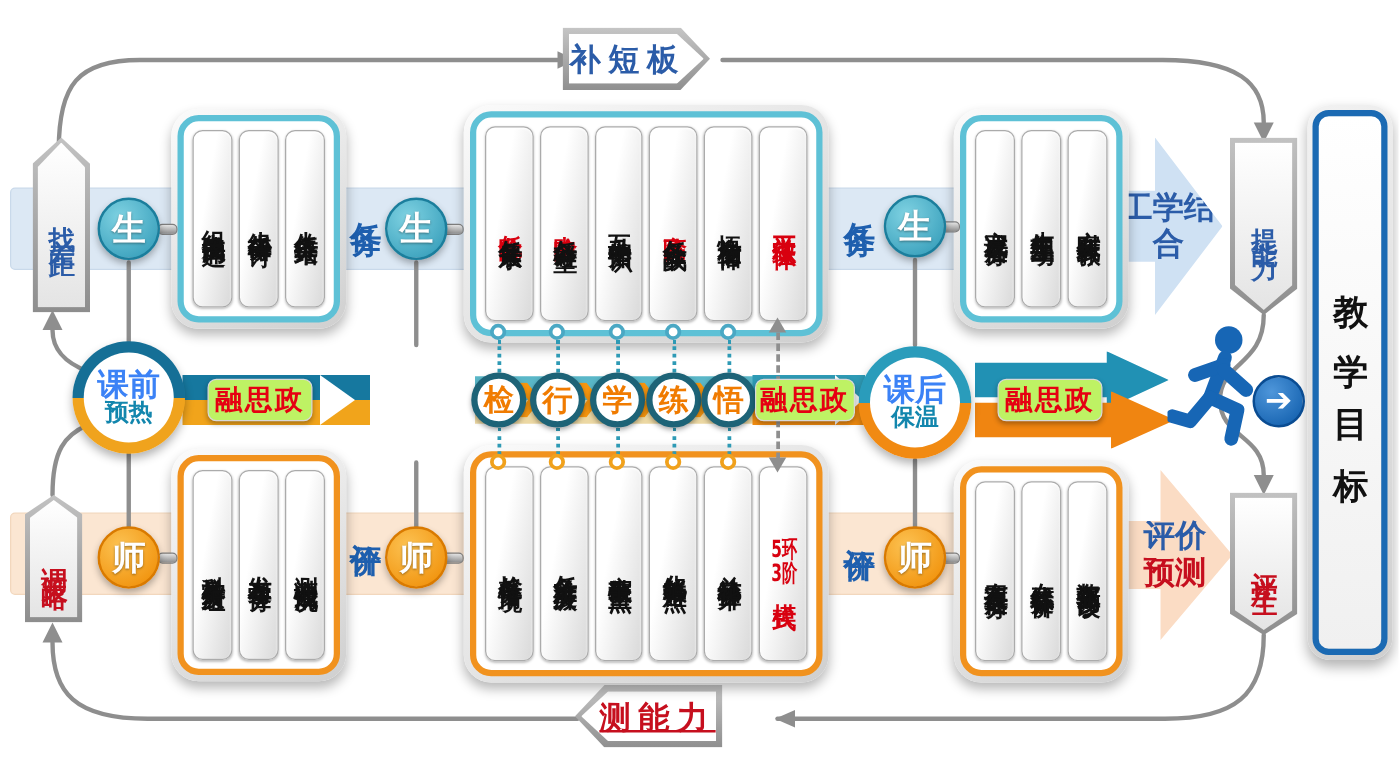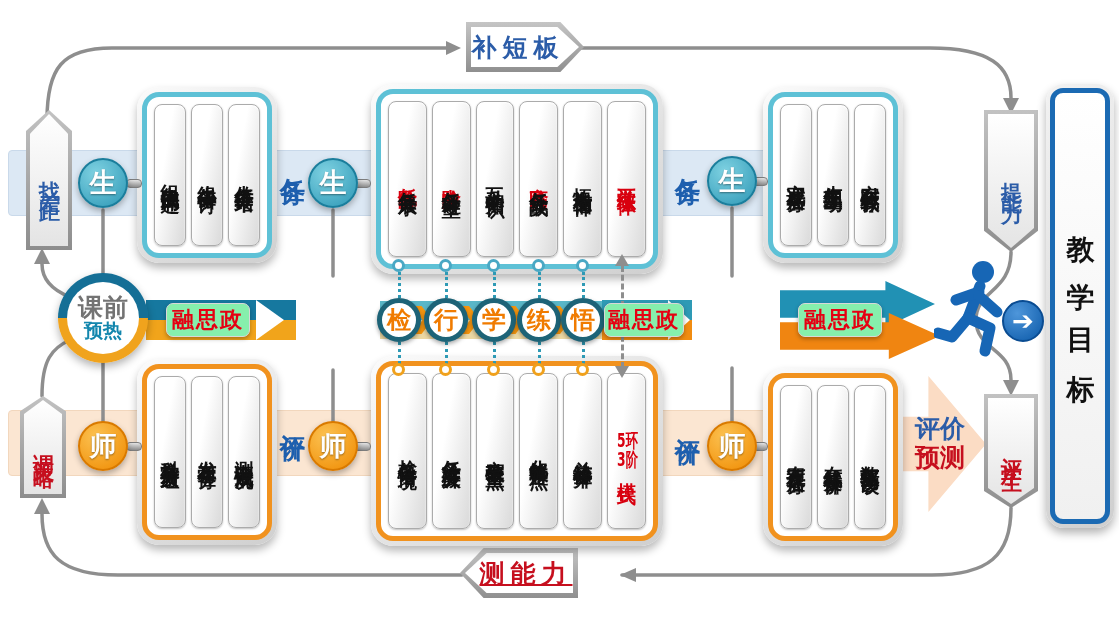--- a/index.html
+++ b/index.html
@@ -71,26 +71,26 @@
     text-shadow:0 1px 2px rgba(0,0,0,.4);box-shadow:0 3px 6px rgba(0,0,0,.3);}
   .actor.student{background:radial-gradient(circle at 35% 30%,#7fd2e2,#2d97b5);border:2px solid #1b7e9c;}
   .actor.teacher{background:radial-gradient(circle at 35% 30%,#fcc252,#ef8a00);border:2px solid #d97a00;}
   .stub{position:absolute;height:9px;border-radius:4px;z-index:4;
     background:linear-gradient(180deg,#e3e3e3,#8d8d8d);border:1px solid #7d7d7d;}
 
   
   .phase{position:absolute;border-radius:50%;z-index:6;box-shadow:0 4px 8px rgba(0,0,0,.3);}
   .phase .inner{position:absolute;inset:9px;border-radius:50%;background:#fff;
     display:flex;flex-direction:column;align-items:center;justify-content:center;line-height:1.05;}
-  .phase .t{font-weight:bold;font-size:25px;color:#737373;}
+  .phase .t{font-weight:bold;font-size:25px;color:#3b82f6;}
   .phase .s{font-weight:bold;font-size:19px;color:#1286ad;}
 
   
   .stripes{position:absolute;z-index:4;}
-  .ideology{position:absolute;z-index:7;background:#86efac;border:1px solid #d8d8d8;border-radius:7px;
+  .ideology{position:absolute;z-index:7;background:#bef264;border:1px solid #d8d8d8;border-radius:7px;
     box-shadow:0 2px 4px rgba(0,0,0,.3);display:flex;align-items:center;justify-content:center;
     font-weight:bold;font-size:22px;letter-spacing:2px;color:#e60012;}
   .whitetri{position:absolute;z-index:6;background:#fff;clip-path:polygon(0 0,100% 50%,0 100%);}
   .stepc{position:absolute;width:44px;height:44px;border-radius:50%;z-index:6;background:#fff;
     border:5px solid #1d6377;box-shadow:0 2px 4px rgba(0,0,0,.35);
     display:flex;align-items:center;justify-content:center;font-weight:bold;font-size:24px;color:#f07b00;}
   .chev{position:absolute;z-index:5;background:#f6960f;
     clip-path:polygon(0 0,45% 0,100% 50%,45% 100%,0 100%,50% 50%);}
   .bigflow{position:absolute;z-index:4;
     clip-path:polygon(0 20%,68% 20%,68% 0,100% 50%,68% 100%,68% 80%,0 80%);}
@@ -146,20 +146,23 @@
     </g>
   </svg>
 
   <div class="band band-top"></div>
   <div class="band band-bottom"></div>
   <div class="band-label" style="left:280px;top:158px;">任务</div>
   <div class="band-label" style="left:675px;top:158px;">任务</div>
   <div class="band-label" style="left:280px;top:414px;">评价</div>
   <div class="band-label" style="left:675px;top:418px;">评价</div>
 
+  <div class="outarrow" style="left:858px;top:110px;width:120px;height:142px;background:#cfe1f3;">
+    <div class="txt" style="color:#2b5ca8;"><span>工学结合</span></div>
+  </div>
   <div class="outarrow" style="left:858px;top:376px;width:128px;height:136px;background:#fbdcc4;">
     <div class="txt">
       <span style="color:#2b5ca8;display:block;">评价</span>
       <span style="color:#c60f1e;display:block;">预测</span>
     </div>
   </div>
 
   <div class="pent pt-up" style="left:26px;top:110px;width:46px;height:140px;">
     <div class="outer"></div>
     <div class="inner">
@@ -178,21 +181,21 @@
         <span class="txt c-blue">提能力</span>
       </div>
   </div>
   <div class="pent pt-down" style="left:984px;top:394px;width:54px;height:114px;">
     <div class="outer"></div>
     <div class="inner">
         <span class="txt c-red" style="letter-spacing:7px;">评学生</span>
       </div>
   </div>
 
-  <div class="banner bn-right" style="left:466px;top:22px;width:118px;height:50px;">
+  <div class="banner bn-right" style="left:450px;top:22px;width:118px;height:50px;">
     <div class="outer"></div>
     <div class="inner c-blue">补短板</div>
   </div>
   <div class="banner bn-left" style="left:460px;top:548px;width:118px;height:50px;">
     <div class="outer"></div>
     <div class="inner c-red">测能力</div>
   </div>
 
   <div id="goal" class="abs">
     <div class="inner">
@@ -322,20 +325,26 @@
   <div class="ideology" style="left:604px;top:303px;width:80px;height:34px;">融思政</div>
 
   <div class="bigflow" style="left:780px;top:281px;width:155px;height:46px;background:#2191b4;"></div>
   <div class="bigflow" style="left:780px;top:313px;width:160px;height:46px;background:#f08511;"></div>
   <div class="ideology" style="left:798px;top:303px;width:84px;height:34px;">融思政</div>
 
   <div class="phase" style="left:58px;top:273px;width:90px;height:90px;background:linear-gradient(180deg,#156f96 0 50%,#f0a31d 50% 100%);">
     <div class="inner">
         <span class="t">课前</span>
         <span class="s">预热</span>
+      </div>
+  </div>
+  <div class="phase" style="left:687px;top:277px;width:90px;height:90px;background:linear-gradient(180deg,#2a9cbb 0 50%,#f18a12 50% 100%);">
+    <div class="inner">
+        <span class="t">课后</span>
+        <span class="s">保温</span>
       </div>
   </div>
 
   <div class="dash-gray" style="left:621px;top:266px;height:102px;"></div>
   <div class="tri-up" style="left:615px;top:254px;"></div>
   <div class="tri-down" style="left:615px;top:366px;"></div>
 
   <svg id="runner" class="abs" viewBox="0 0 74 102">
     <circle cx="49" cy="14" r="11" fill="#1766b5"></circle>
     <g fill="none" stroke="#1766b5" stroke-width="11" stroke-linecap="round" stroke-linejoin="round">

